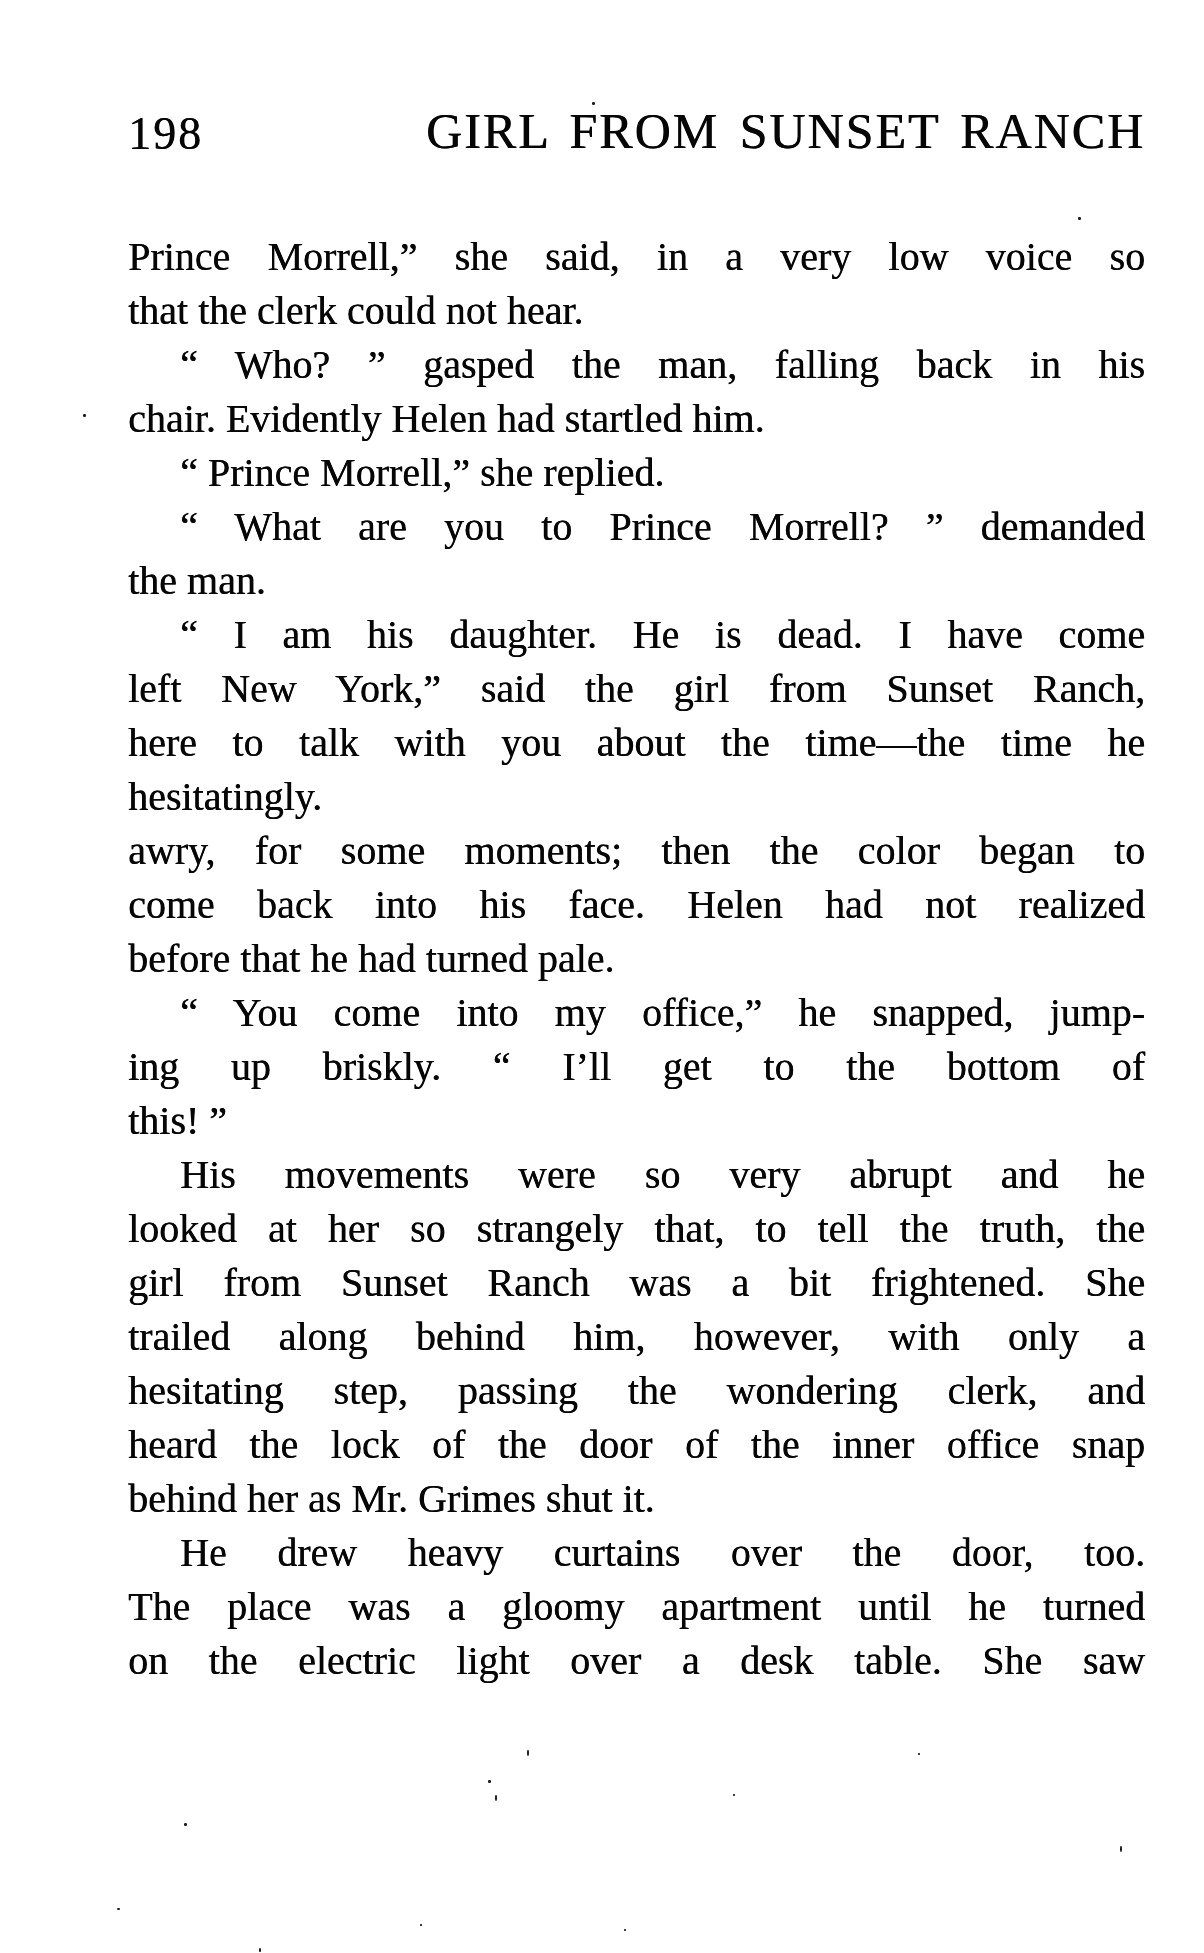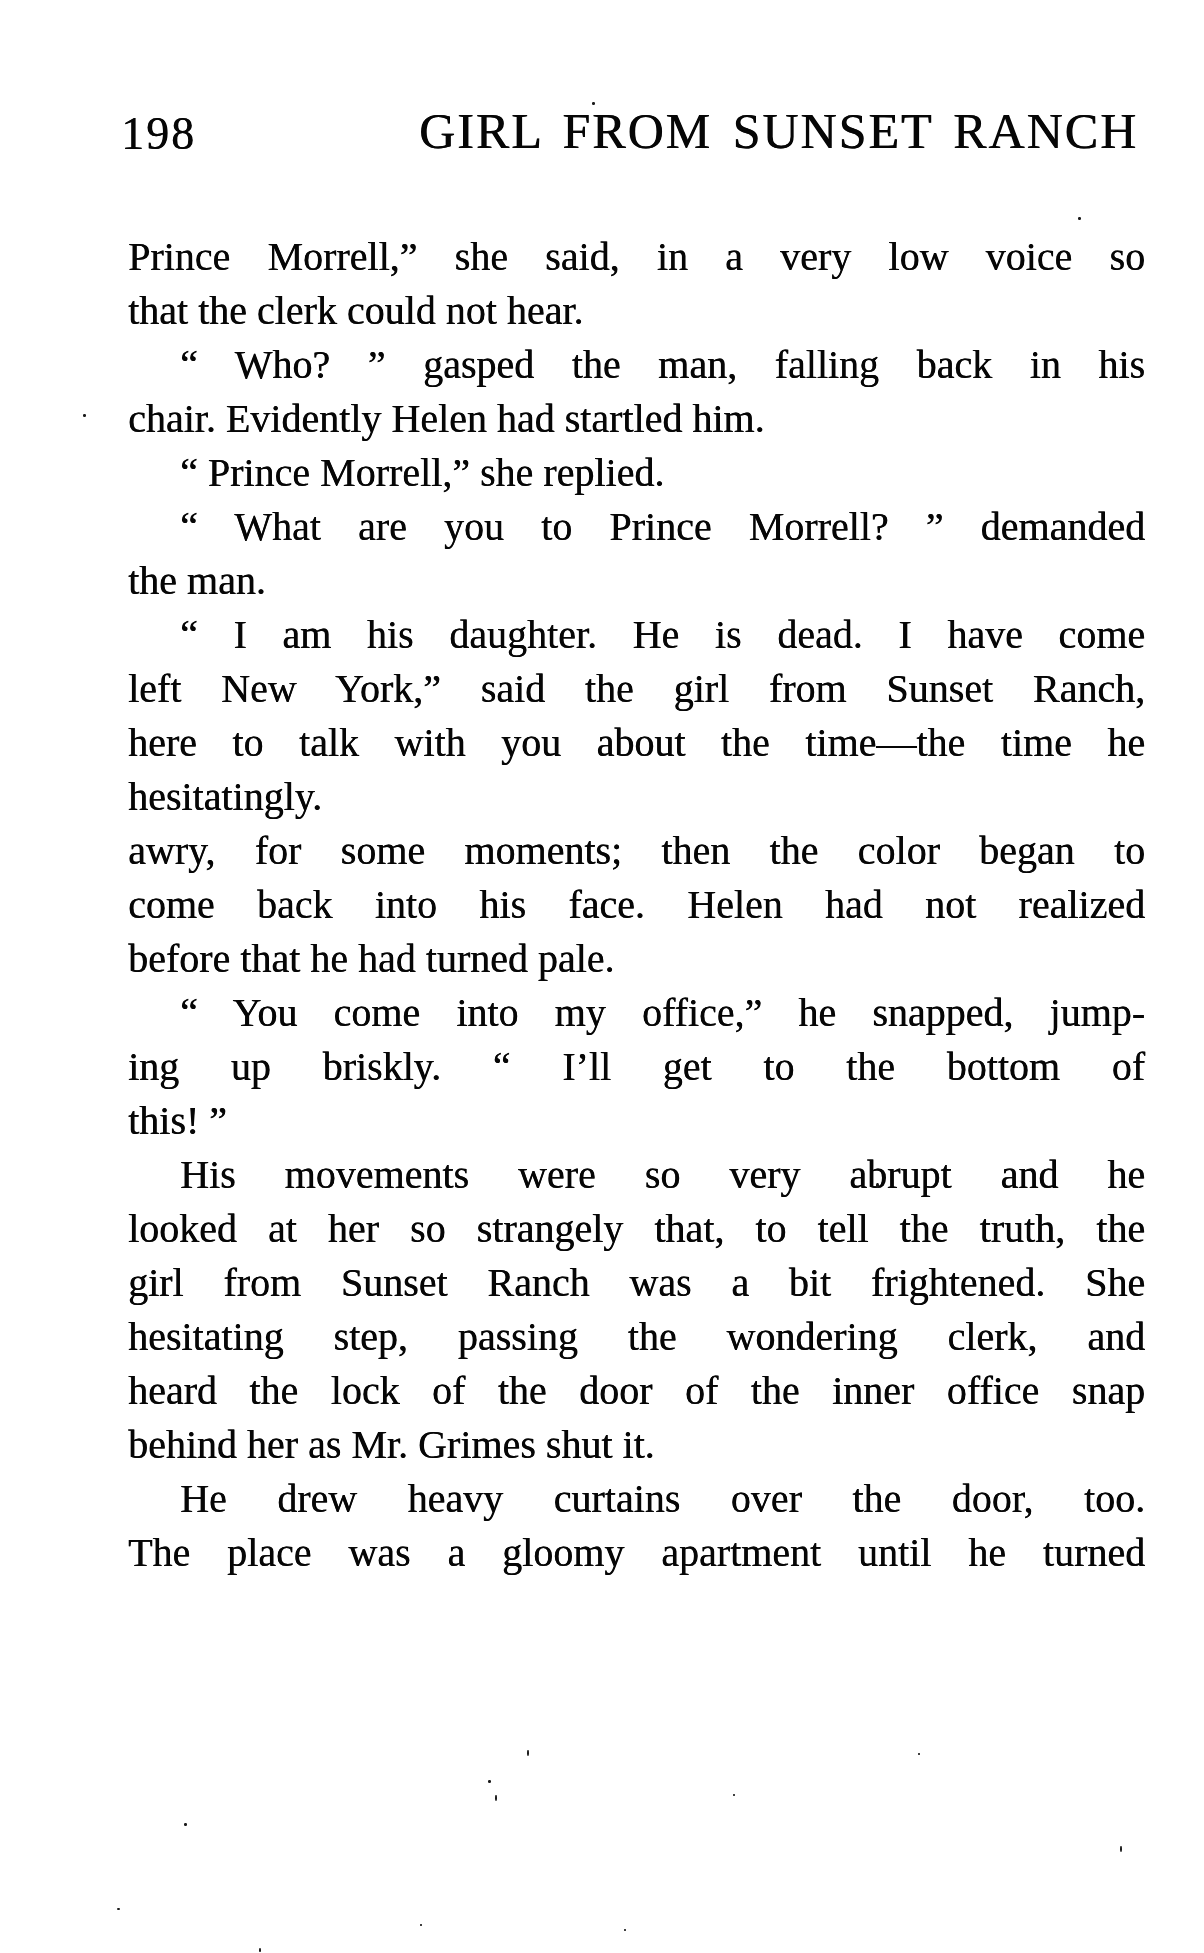--- a/index.html
+++ b/index.html
@@ -8,21 +8,21 @@
     width: 1204px;
     height: 1953px;
     background: #ffffff;
     overflow: hidden;
     font-family: "Liberation Serif", serif;
     color: #060606;
   }
   
   .page-header {
     position: absolute;
-    left: 121px;
+    left: 128px;
     top: 104px;
     width: 1017px;
     height: 56px;
   }
   .page-number {
     position: absolute;
     left: 0;
     bottom: 0;
     font-size: 46px;
     letter-spacing: 2px;
@@ -85,25 +85,27 @@
       <div class="line"><span>hesitatingly.</span></div>
       <div class="line just"><span>awry, for some moments; then the color began to</span></div>
       <div class="line just"><span>come back into his face.  Helen had not realized</span></div>
       <div class="line"><span>before that he had turned pale.</span></div>
       <div class="line indent just"><span>“ You come into my office,” he snapped, jump-</span></div>
       <div class="line just"><span>ing up briskly.  “ I’ll get to the bottom of</span></div>
       <div class="line"><span>this! ”</span></div>
       <div class="line indent just"><span>His movements were so very abrupt and he</span></div>
       <div class="line just"><span>looked at her so strangely that, to tell the truth, the</span></div>
       <div class="line just"><span>girl from Sunset Ranch was a bit frightened.  She</span></div>
+      <div class="line just"><span>trailed along behind him, however, with only a</span></div>
       <div class="line just"><span>hesitating step, passing the wondering clerk, and</span></div>
       <div class="line just"><span>heard the lock of the door of the inner office snap</span></div>
       <div class="line"><span>behind her as Mr. Grimes shut it.</span></div>
       <div class="line indent just"><span>He drew heavy curtains over the door, too.</span></div>
       <div class="line just"><span>The place was a gloomy apartment until he turned</span></div>
+      <div class="line just"><span>on the electric light over a desk table.  She saw</span></div>
     </main>
 <div class="speck" style="left: 592px; top: 102px; width: 3px; height: 3px;"></div>
     <div class="speck" style="left: 1078px; top: 217px; width: 3px; height: 3px;"></div>
     <div class="speck" style="left: 83px; top: 414px; width: 3px; height: 3px;"></div>
     <div class="speck" style="left: 876px; top: 1183px; width: 3px; height: 5px;"></div>
     <div class="speck" style="left: 527px; top: 1750px; width: 2px; height: 6px;"></div>
     <div class="speck" style="left: 918px; top: 1753px; width: 2px; height: 2px;"></div>
     <div class="speck" style="left: 488px; top: 1780px; width: 3px; height: 3px;"></div>
     <div class="speck" style="left: 495px; top: 1795px; width: 2px; height: 6px;"></div>
     <div class="speck" style="left: 733px; top: 1794px; width: 2px; height: 2px;"></div>

